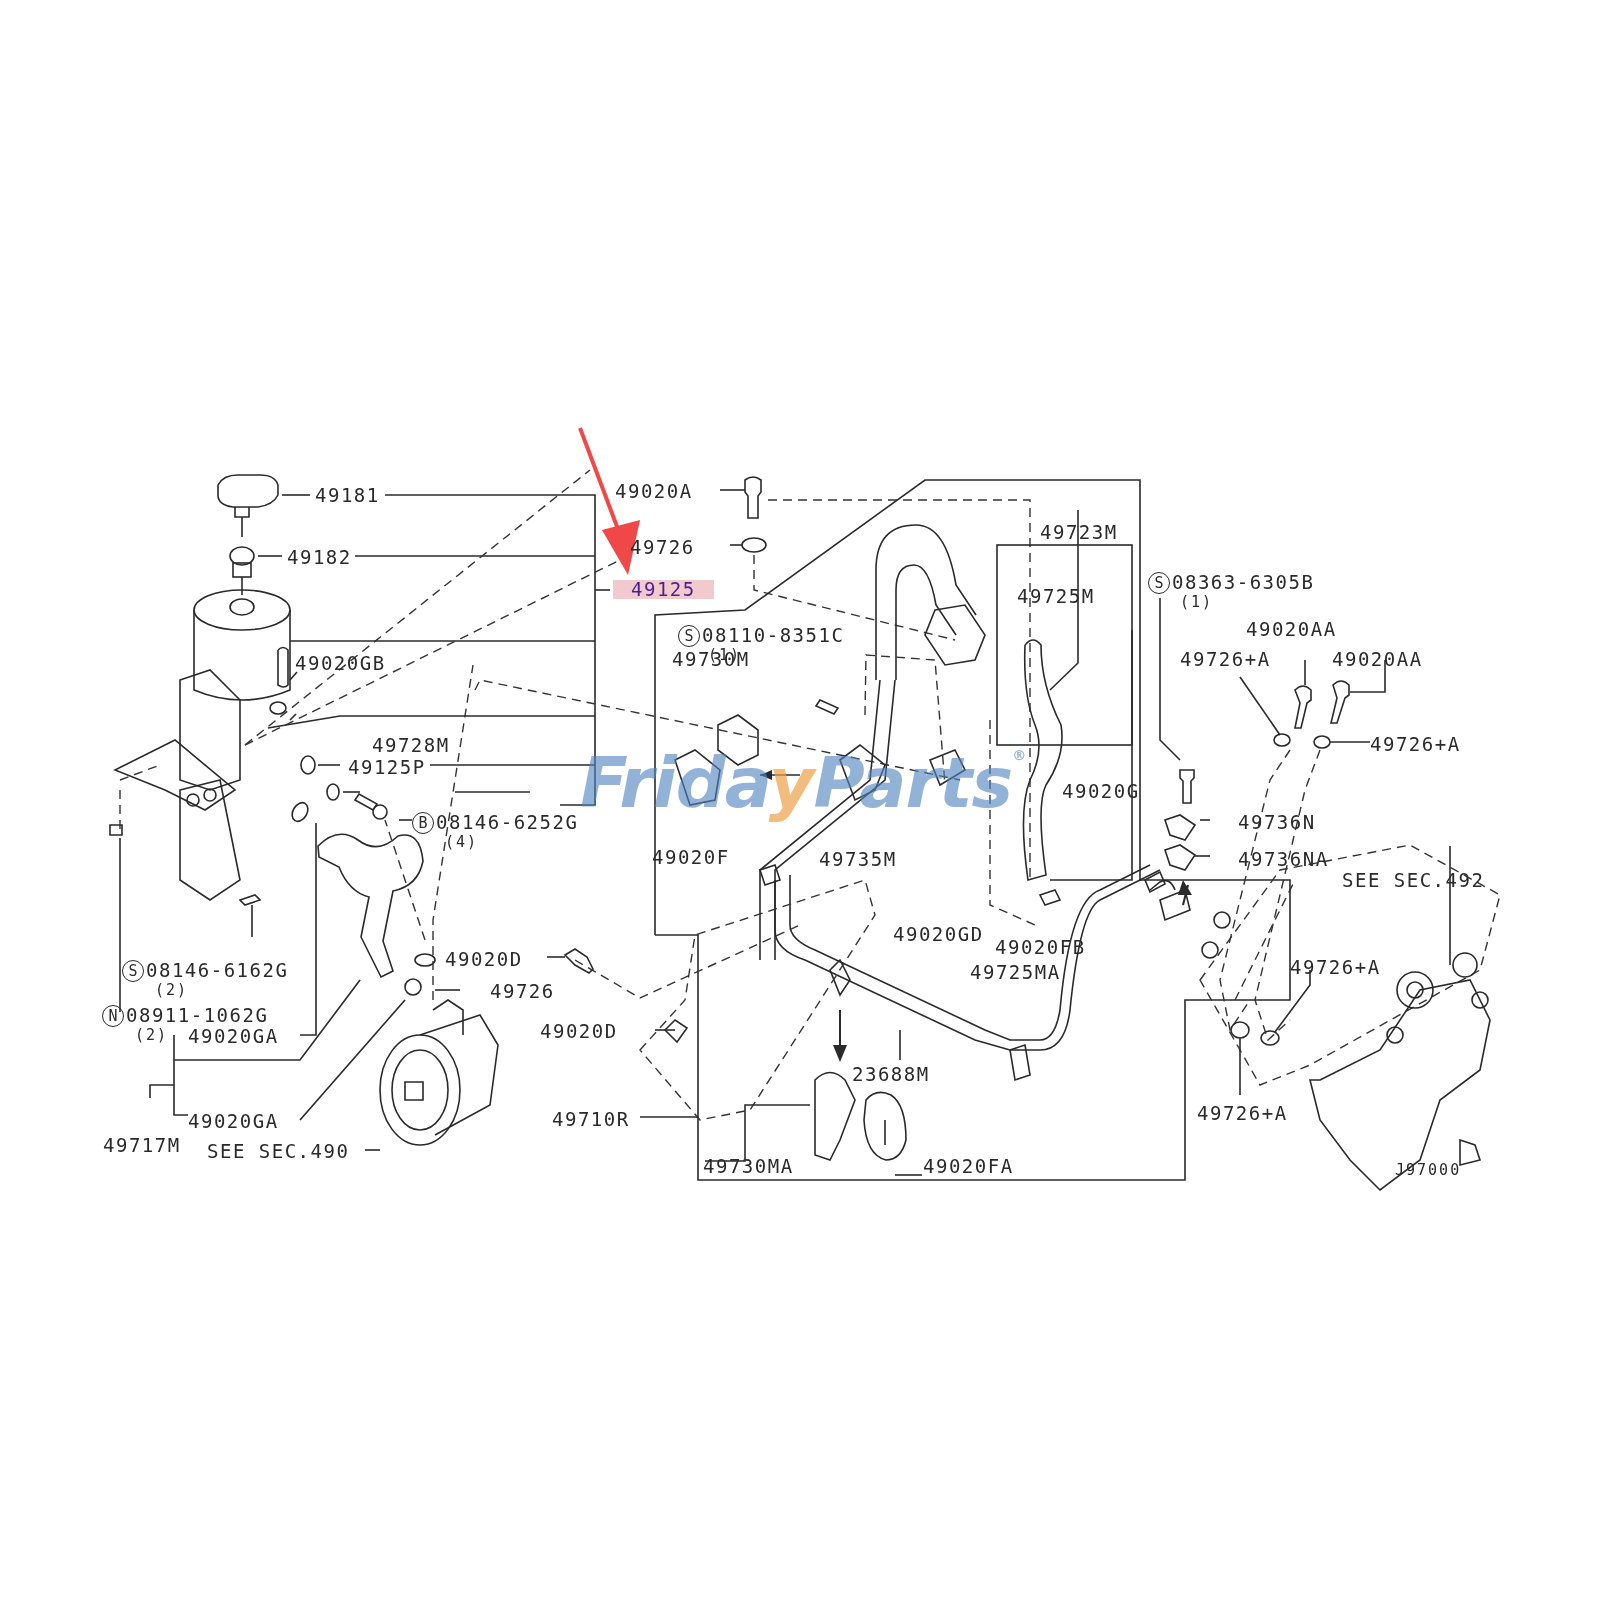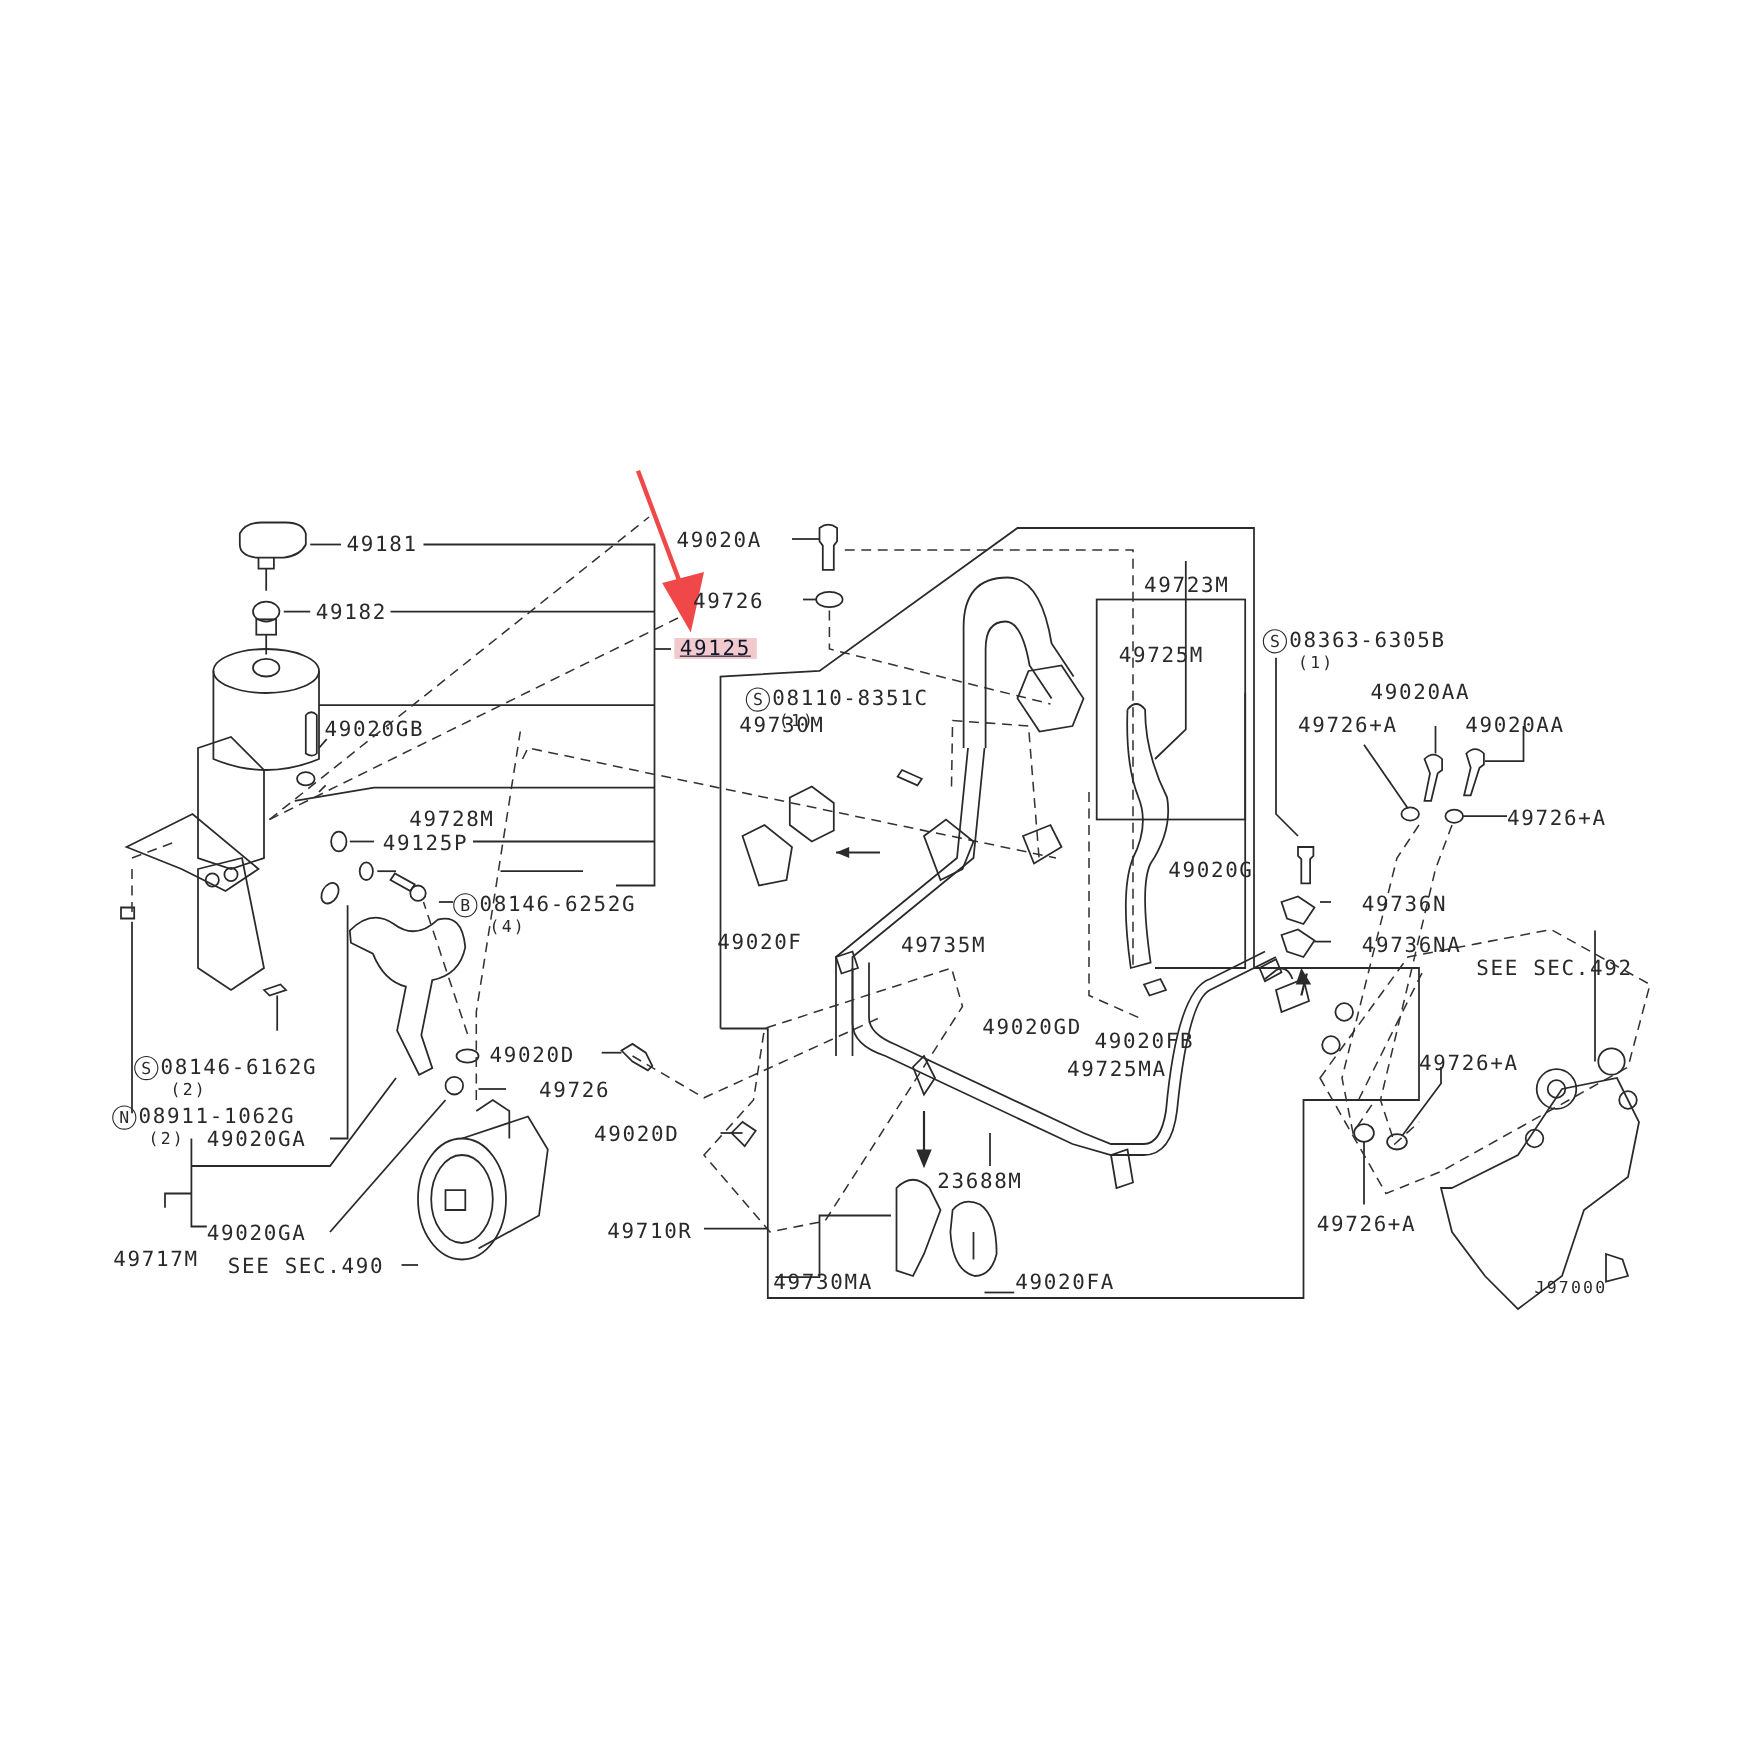--- a/index.html
+++ b/index.html
@@ -1,20 +1,20 @@
 <!DOCTYPE html>
 <html><head>
 <meta charset="utf-8">
 <style>
   html, body { margin:0; padding:0; background:#ffffff; }
   body { width:1600px; height:1600px; position:relative; overflow:hidden; font-family:"DejaVu Sans Mono", monospace; }
   #canvas { position:absolute; left:0; top:0; width:1600px; height:1600px; }
   .lbl { position:absolute; font-family:"DejaVu Sans Mono", monospace; font-size:19px; color:#2a2a2a; letter-spacing:1.5px; white-space:nowrap; line-height:1; }
   .sub { position:absolute; font-family:"DejaVu Sans Mono", monospace; font-size:15px; color:#2a2a2a; letter-spacing:2px; white-space:nowrap; line-height:1; }
-  .hl { background:#f2c9cc; color:#0f172a; padding:0 5px;text-decoration:underline; }
+  .hl { background:#f2c9cc; color:#4c1d95; padding:0 18px; }
   .circ { display:inline-block; width:20px; height:20px; border:1.5px solid #2a2a2a; border-radius:50%; text-align:center; font-size:15px; line-height:20px; margin-right:2px; letter-spacing:0; vertical-align:middle; }
   .logo { position:absolute; left:580px; top:748px; font-family:"DejaVu Sans", sans-serif; font-weight:bold; font-style:italic; font-size:70px; color:rgba(80,130,190,0.62); letter-spacing:-1px; line-height:1; white-space:nowrap; }
   .logo .j { color:rgba(235,160,70,0.7); }
   .logo sup { font-size:14px; vertical-align:top; color:rgba(80,130,190,0.6); }
   svg .s { stroke:#2a2a2a; stroke-width:1.6; fill:none; }
   svg .d { stroke:#333; stroke-width:1.4; fill:none; stroke-dasharray:9 6; }
 </style>
 </head>
 <body>
 
@@ -270,13 +270,14 @@
 <span class="lbl" style="left:1332px;top:650px">49020AA</span>
 <span class="lbl" style="left:1370px;top:735px">49726+A</span>
 <span class="lbl" style="left:1238px;top:813px">49736N</span>
 <span class="lbl" style="left:1238px;top:850px">49736NA</span>
 <span class="lbl" style="left:1342px;top:871px">SEE SEC.492</span>
 <span class="lbl" style="left:1290px;top:958px">49726+A</span>
 <span class="lbl" style="left:1197px;top:1104px">49726+A</span>
 <span class="sub" style="left:1395px;top:1163px">J97000</span>
 
 
+<div class="logo"><span>Frida</span><span class="j">y</span><span>Parts</span><sup>®</sup></div>
 </div>
 
 </body></html>

